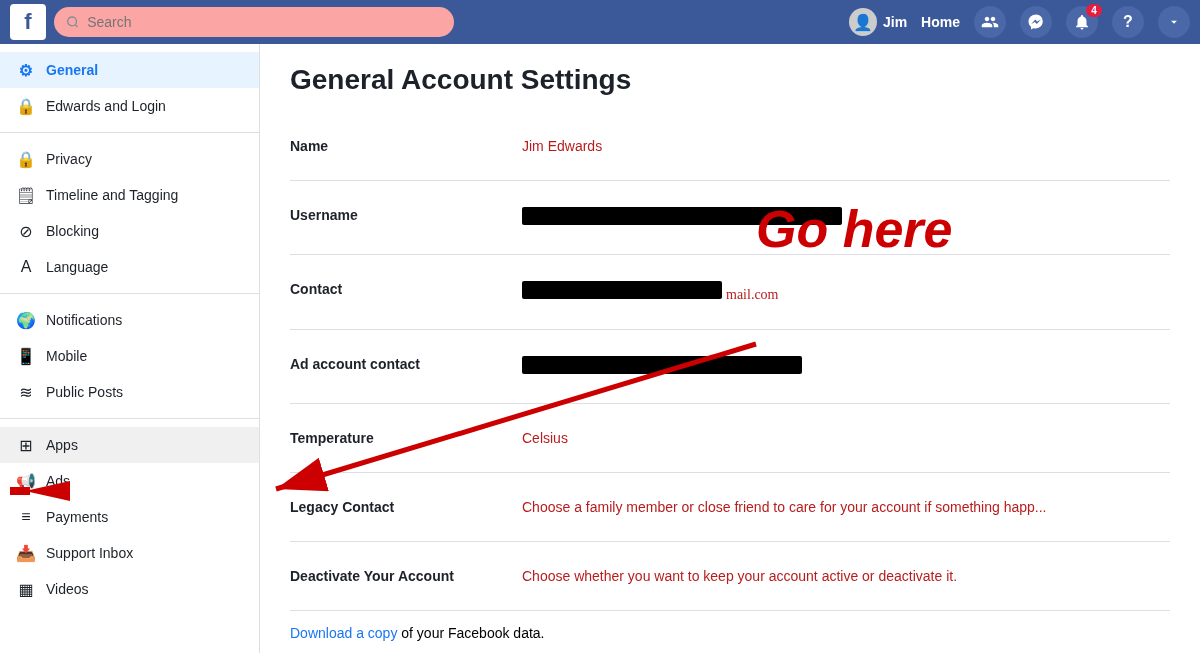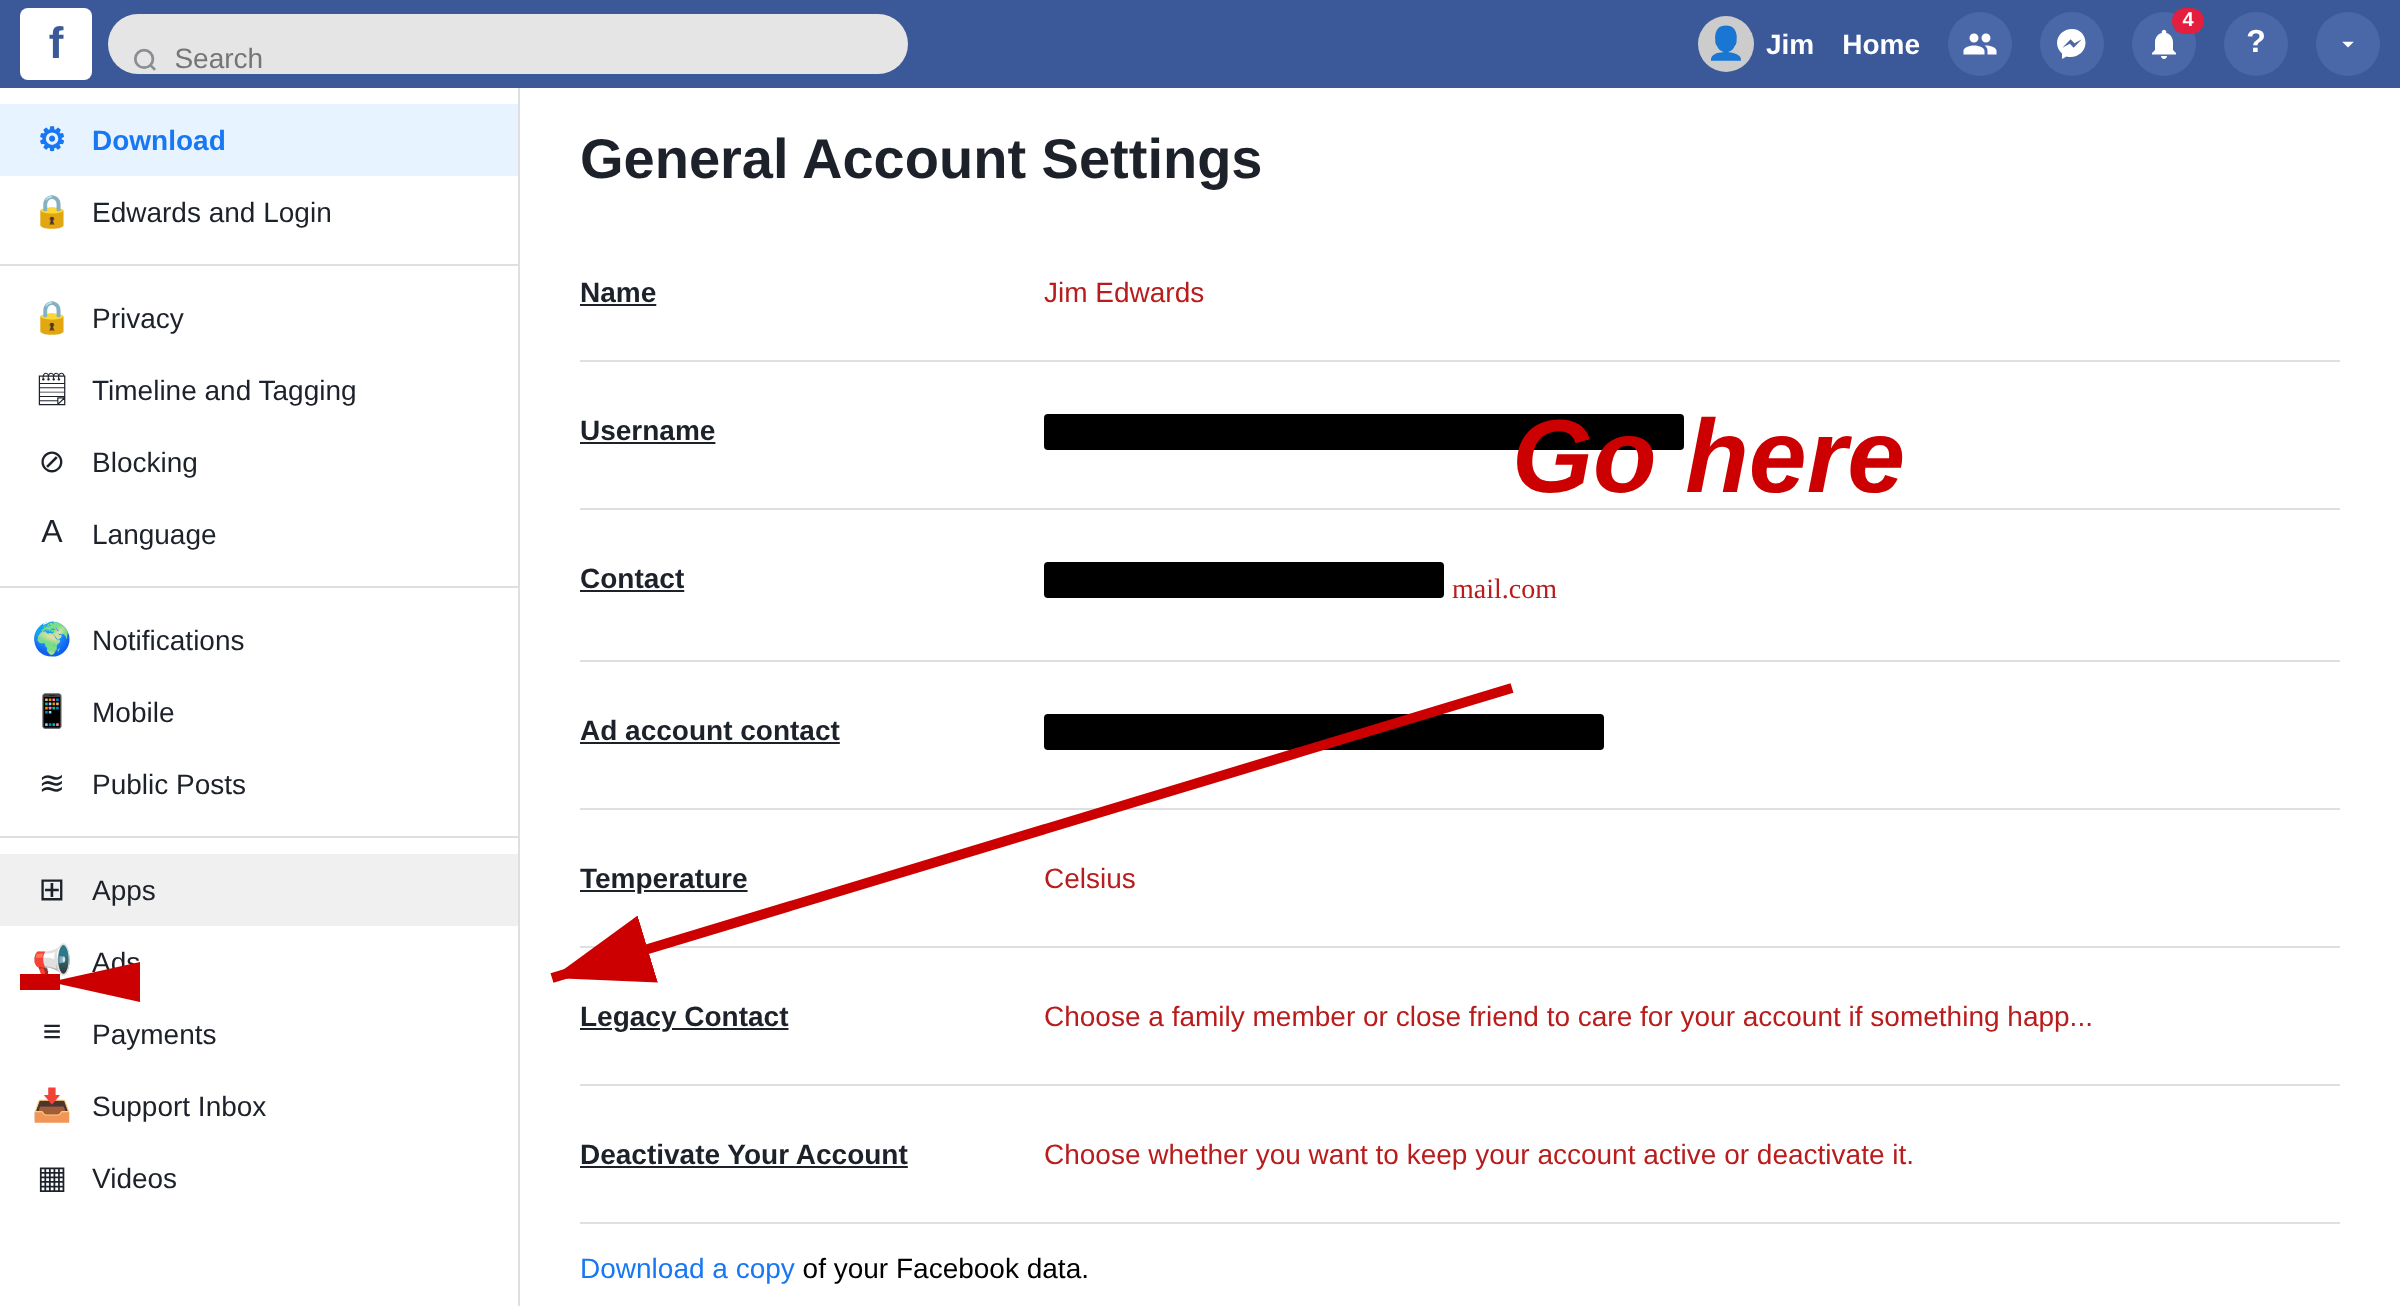--- a/index.html
+++ b/index.html
@@ -18,22 +18,22 @@
     }
     #fb-logo {
       width: 36px; height: 36px;
       background: #fff;
       border-radius: 4px;
       display: flex; align-items: center; justify-content: center;
       font-size: 22px; font-weight: bold; color: #3b5998;
       flex-shrink: 0;
     }
     #search-box {
-      display: flex; align-items: flex-end;
-      background: #e5e5e5;
+      display: flex; align-items: center;
+      background: #fca5a5;
       border-radius: 20px;
       padding: 0 12px;
       height: 30px;
       width: 400px;
       gap: 8px;
     }
     #search-box input {
       border: none; outline: none;
       font-size: 14px; color: #333;
       background: transparent;
@@ -122,21 +122,20 @@
       border-top: 1px solid #dddfe2;
       padding: 14px 0;
       display: flex;
       align-items: flex-start;
     }
     .settings-row:first-child { border-top: none; }
     .settings-label {
       width: 220px; flex-shrink: 0;
       font-weight: 600; font-size: 14px; color: #1d2129;
       padding: 12px 0;
-      text-decoration: underline;
     }
     .settings-value {
       flex: 1;
       font-size: 14px; color: #b91c1c;
       padding: 12px 0;
       margin-left: 12px;
     }
     .redacted-bar {
       display: inline-block;
       background: #000;
@@ -216,21 +215,21 @@
     </div>
   </div>
 </nav>
 
 <div id="page-layout">
 
   <aside id="sidebar">
 
   <div class="sidebar-item active">
         <span class="sidebar-icon">⚙</span>
-        <span class="sidebar-label">Download</span>
+        <span class="sidebar-label">General</span>
       </div>
       <div class="sidebar-item">
         <span class="sidebar-icon">🔒</span>
         <span class="sidebar-label">Edwards and Login</span>
       </div>
       <div class="sidebar-divider"></div>
       <div class="sidebar-item">
         <span class="sidebar-icon">🔒</span>
         <span class="sidebar-label">Privacy</span>
       </div>

